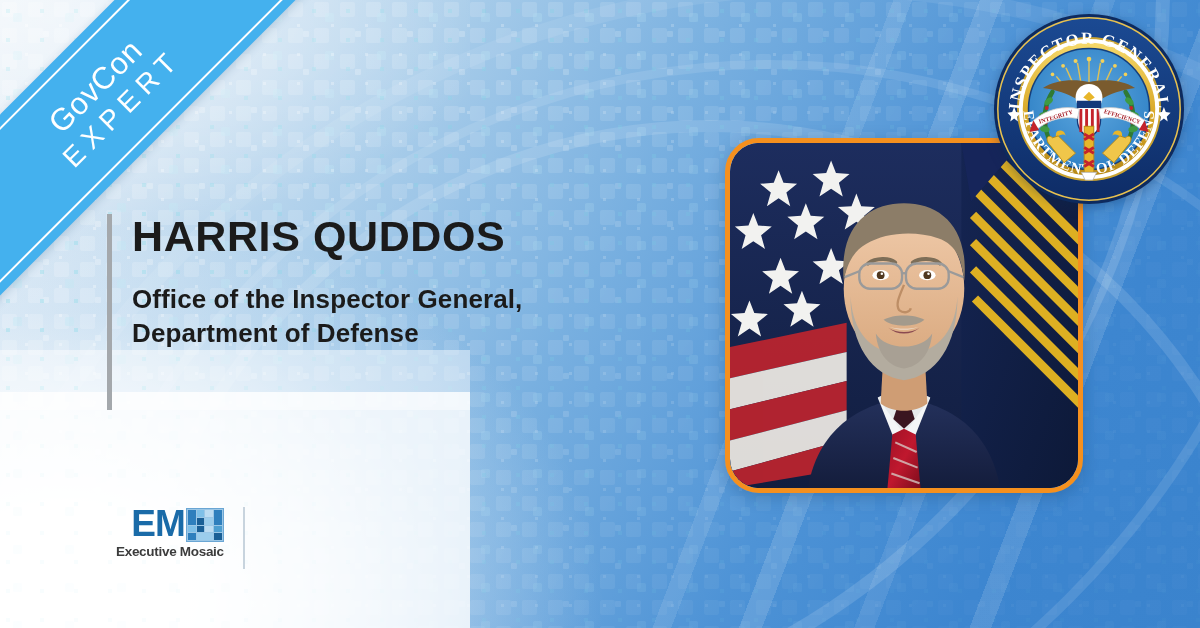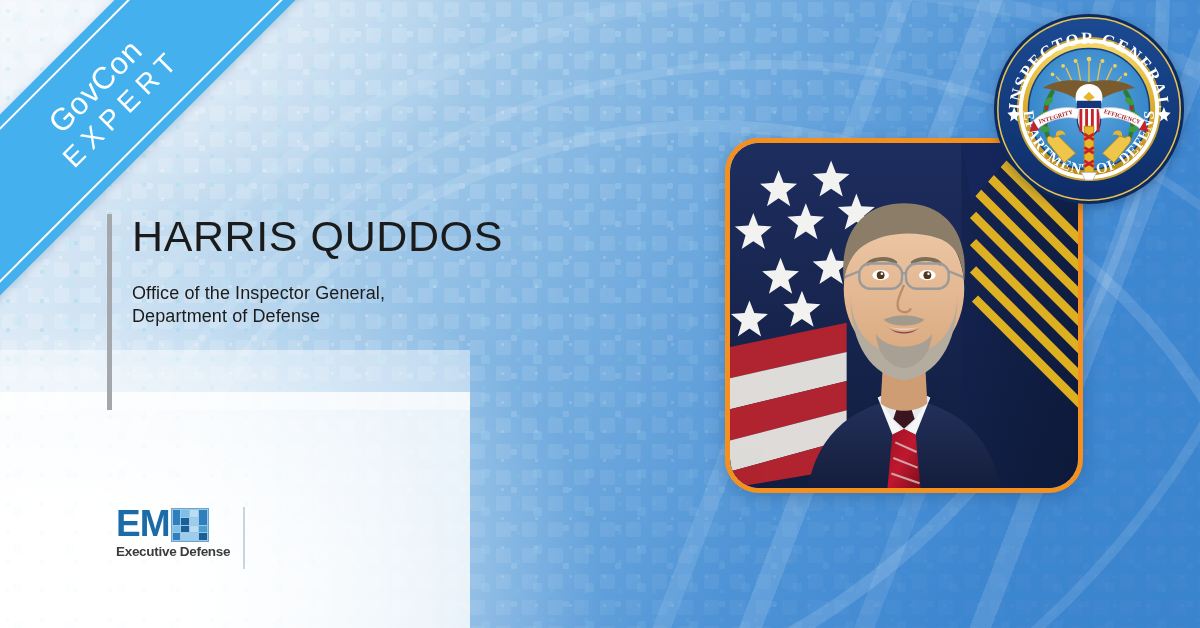--- a/index.html
+++ b/index.html
@@ -74,42 +74,42 @@
   
   .info {
     position: absolute;
     left: 107px; top: 214px;
     padding-left: 20px;
     border-left: 5px solid #a4a8ac;
     z-index: 5;
     min-height: 196px;
   }
   .person-name {
-    font-size: 43px; font-weight: 400; letter-spacing: 0.6px;
+    font-size: 43px; font-weight: 700; letter-spacing: 0.6px;
     color: #1b1b1b; line-height: 1.06; margin-bottom: 9px;
     white-space: nowrap;
   }
   .person-title {
     font-size: 24px; font-weight: 400; letter-spacing: 0.4px;
     color: #2a2a2a; line-height: 1.30;
   }
   .person-title span { display: block; }
   .person-org {
     margin-top: 22px;
-    font-size: 18px; font-weight: 400; letter-spacing: 0.1px;
+    font-size: 26px; font-weight: 700; letter-spacing: 0.1px;
     color: #1b1b1b; line-height: 1.32;
   }
   .person-org span { display: block; }
 
   
   .em-logo {
     position: absolute; left: 116px; top: 508px;
     display: flex; align-items: flex-start; z-index: 5;
   }
-  .em-mark { display: flex; flex-direction: column; }
+  .em-mark { display: flex; flex-direction: column; align-items: flex-end; }
   .em-row { display: flex; align-items: stretch; }
   .em-letters {
     font-size: 37px; font-weight: 700; color: #1a6ba8;
     line-height: 0.86; letter-spacing: -1px;
     font-family: "Liberation Sans", sans-serif;
   }
   .em-grid {
     width: 38px; height: 34px; margin-left: 1px;
     display: grid; gap: 1px;
     grid-template-columns: repeat(4, 1fr);
@@ -234,21 +234,21 @@
           <i style="background:#9ccdec;grid-column:3;grid-row:2;"></i>
           <i style="background:#7fc0e8;grid-column:1;grid-row:3;"></i>
           <i style="background:#1a5f96;grid-column:2;grid-row:3;"></i>
           <i style="background:#bcdcf2;grid-column:3;grid-row:3;"></i>
           <i style="background:#4d9ed0;grid-column:4;grid-row:3;"></i>
           <i style="background:#2f7fbd;grid-column:1;grid-row:4;"></i>
           <i style="background:#9ccdec;grid-column:2/4;grid-row:4;"></i>
           <i style="background:#1a5f96;grid-column:4;grid-row:4;"></i>
         </div>
       </div>
-      <div class="em-caption">Executive Defense</div>
+      <div class="em-caption">Executive Mosaic</div>
     </div>
   </div>
   <div class="em-divider"></div>
 
   <div class="portrait">
     <svg viewBox="0 0 358 355" preserveAspectRatio="xMidYMid slice" aria-hidden="true">
       <defs>
         <linearGradient id="flagBlue" x1="0" y1="0" x2="0" y2="1">
           <stop offset="0" stop-color="#1d2d5e"></stop>
             <stop offset="1" stop-color="#111d3f"></stop>

